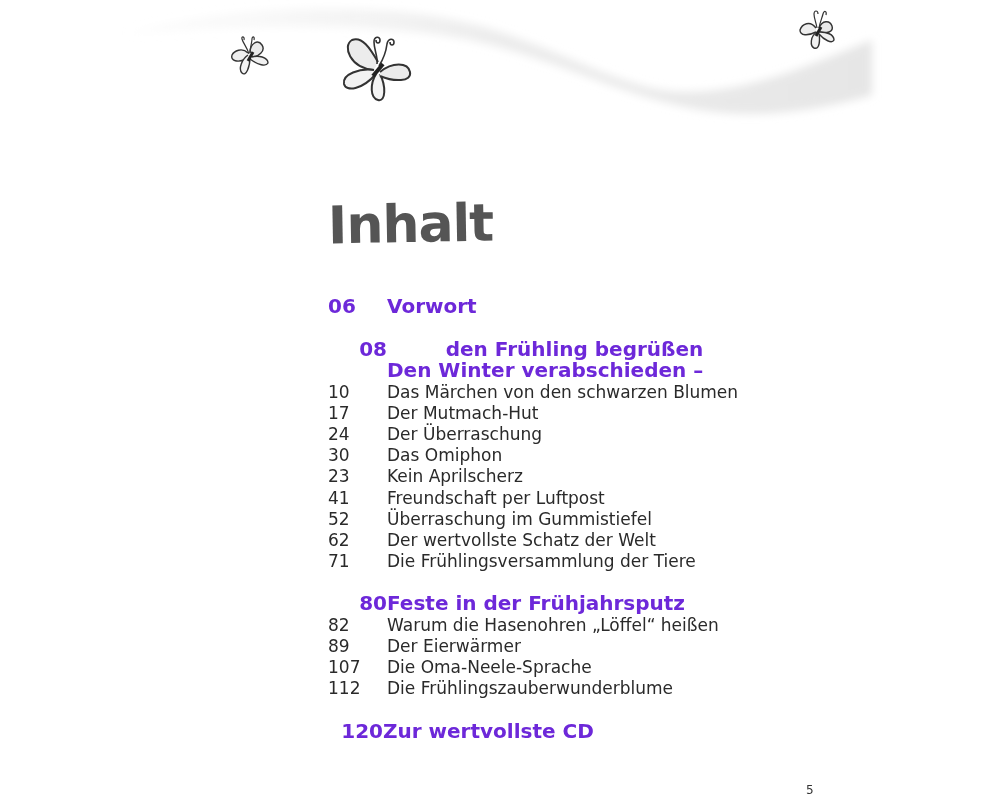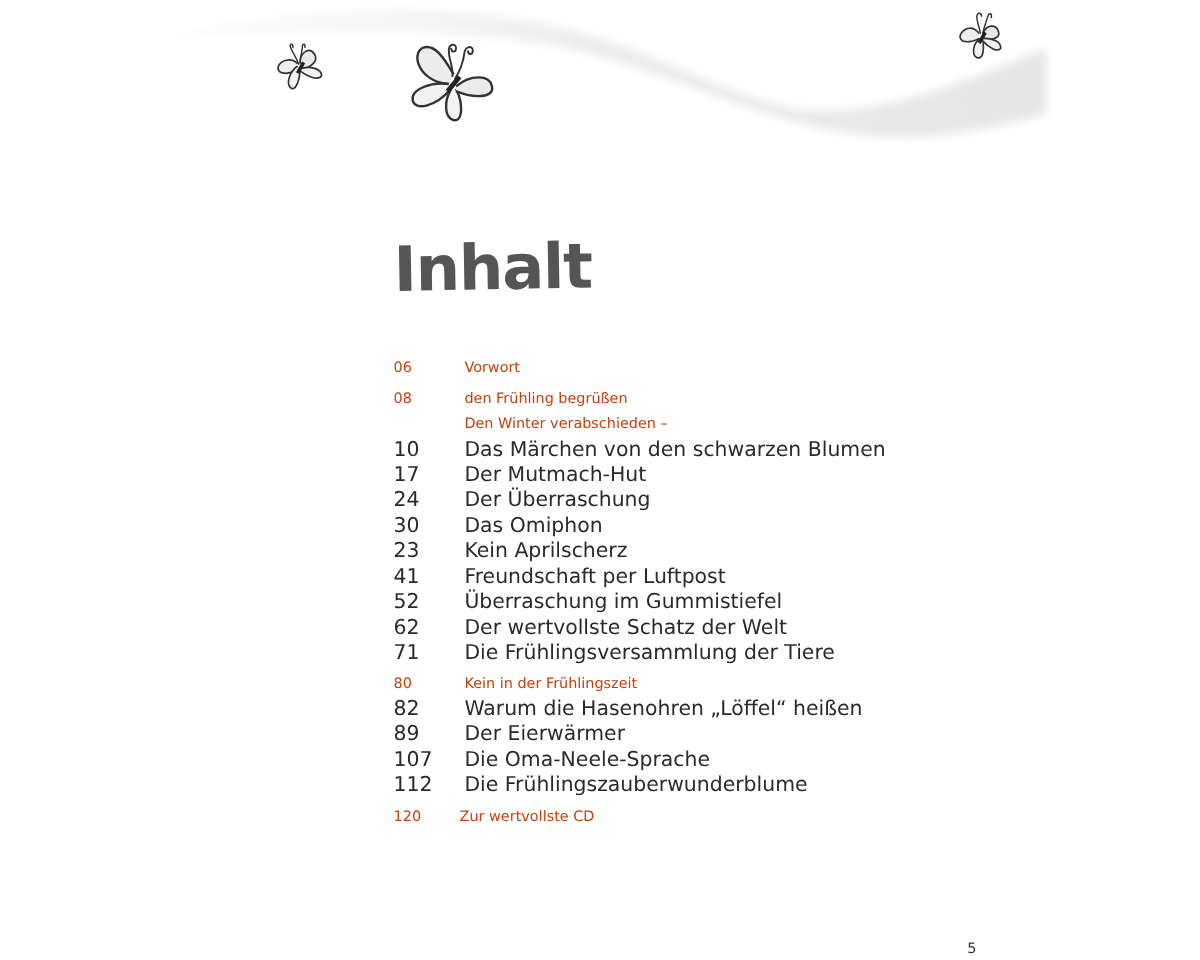--- a/index.html
+++ b/index.html
@@ -4,23 +4,23 @@
 <style>
   html, body { margin:0; padding:0; }
   body { width:1000px; height:800px; background:#ffffff; position:relative; overflow:hidden; font-family:"DejaVu Sans", sans-serif; color:#262626; }
   .wave { position:absolute; left:0; top:0; width:1000px; height:150px; }
   .butterfly { position:absolute; }
   .title { position:absolute; left:328px; top:198px; font-family:"DejaVu Sans", sans-serif; font-weight:bold; font-size:52px; color:#555555; letter-spacing:-1px; transform:rotate(-1deg); line-height:1; }
   .title span { display:inline-block; }
   .toc { position:absolute; left:328px; top:296px; width:420px; }
   .row { display:flex; font-size:17px; line-height:21.2px; color:#2a2a2a; }
   .row .num { width:59px; flex:none; }
-  .row.chapter { font-weight:normal; font-size:12px; line-height:21.5px; color:#c2410c; }
+  .row.chapter { font-weight:bold; font-size:20px; line-height:21.5px; color:#6d28d9; }
   .row.chapter .num { width:59px; }
-  .row.gap { margin-top:4px; }
+  .row.gap { margin-top:21px;text-align:right; }
   .row.final .num { width:55px; }
   .subtitle-line { display:block; }
   .page-num { position:absolute; left:806px; top:783px; font-size:12px; color:#333; }
 </style>
 </head>
 <body>
 
 <svg class="wave" viewBox="0 0 1000 150" width="1000" height="150">
   <defs>
     <linearGradient id="wg" x1="0" y1="0" x2="1" y2="0">
@@ -114,21 +114,21 @@
       <span class="num">62</span>
       <span>Der wertvollste Schatz der Welt</span>
     </div>
   <div class="row">
       <span class="num">71</span>
       <span>Die Frühlingsversammlung der Tiere</span>
     </div>
 
   <div class="row chapter gap">
     <span class="num">80</span>
-    <span>Kein in der Frühlingszeit</span>
+    <span>Feste in der Frühjahrsputz</span>
   </div>
   <div class="row">
       <span class="num">82</span>
       <span>Warum die Hasenohren „Löffel“ heißen</span>
     </div>
   <div class="row">
       <span class="num">89</span>
       <span>Der Eierwärmer</span>
     </div>
   <div class="row">

